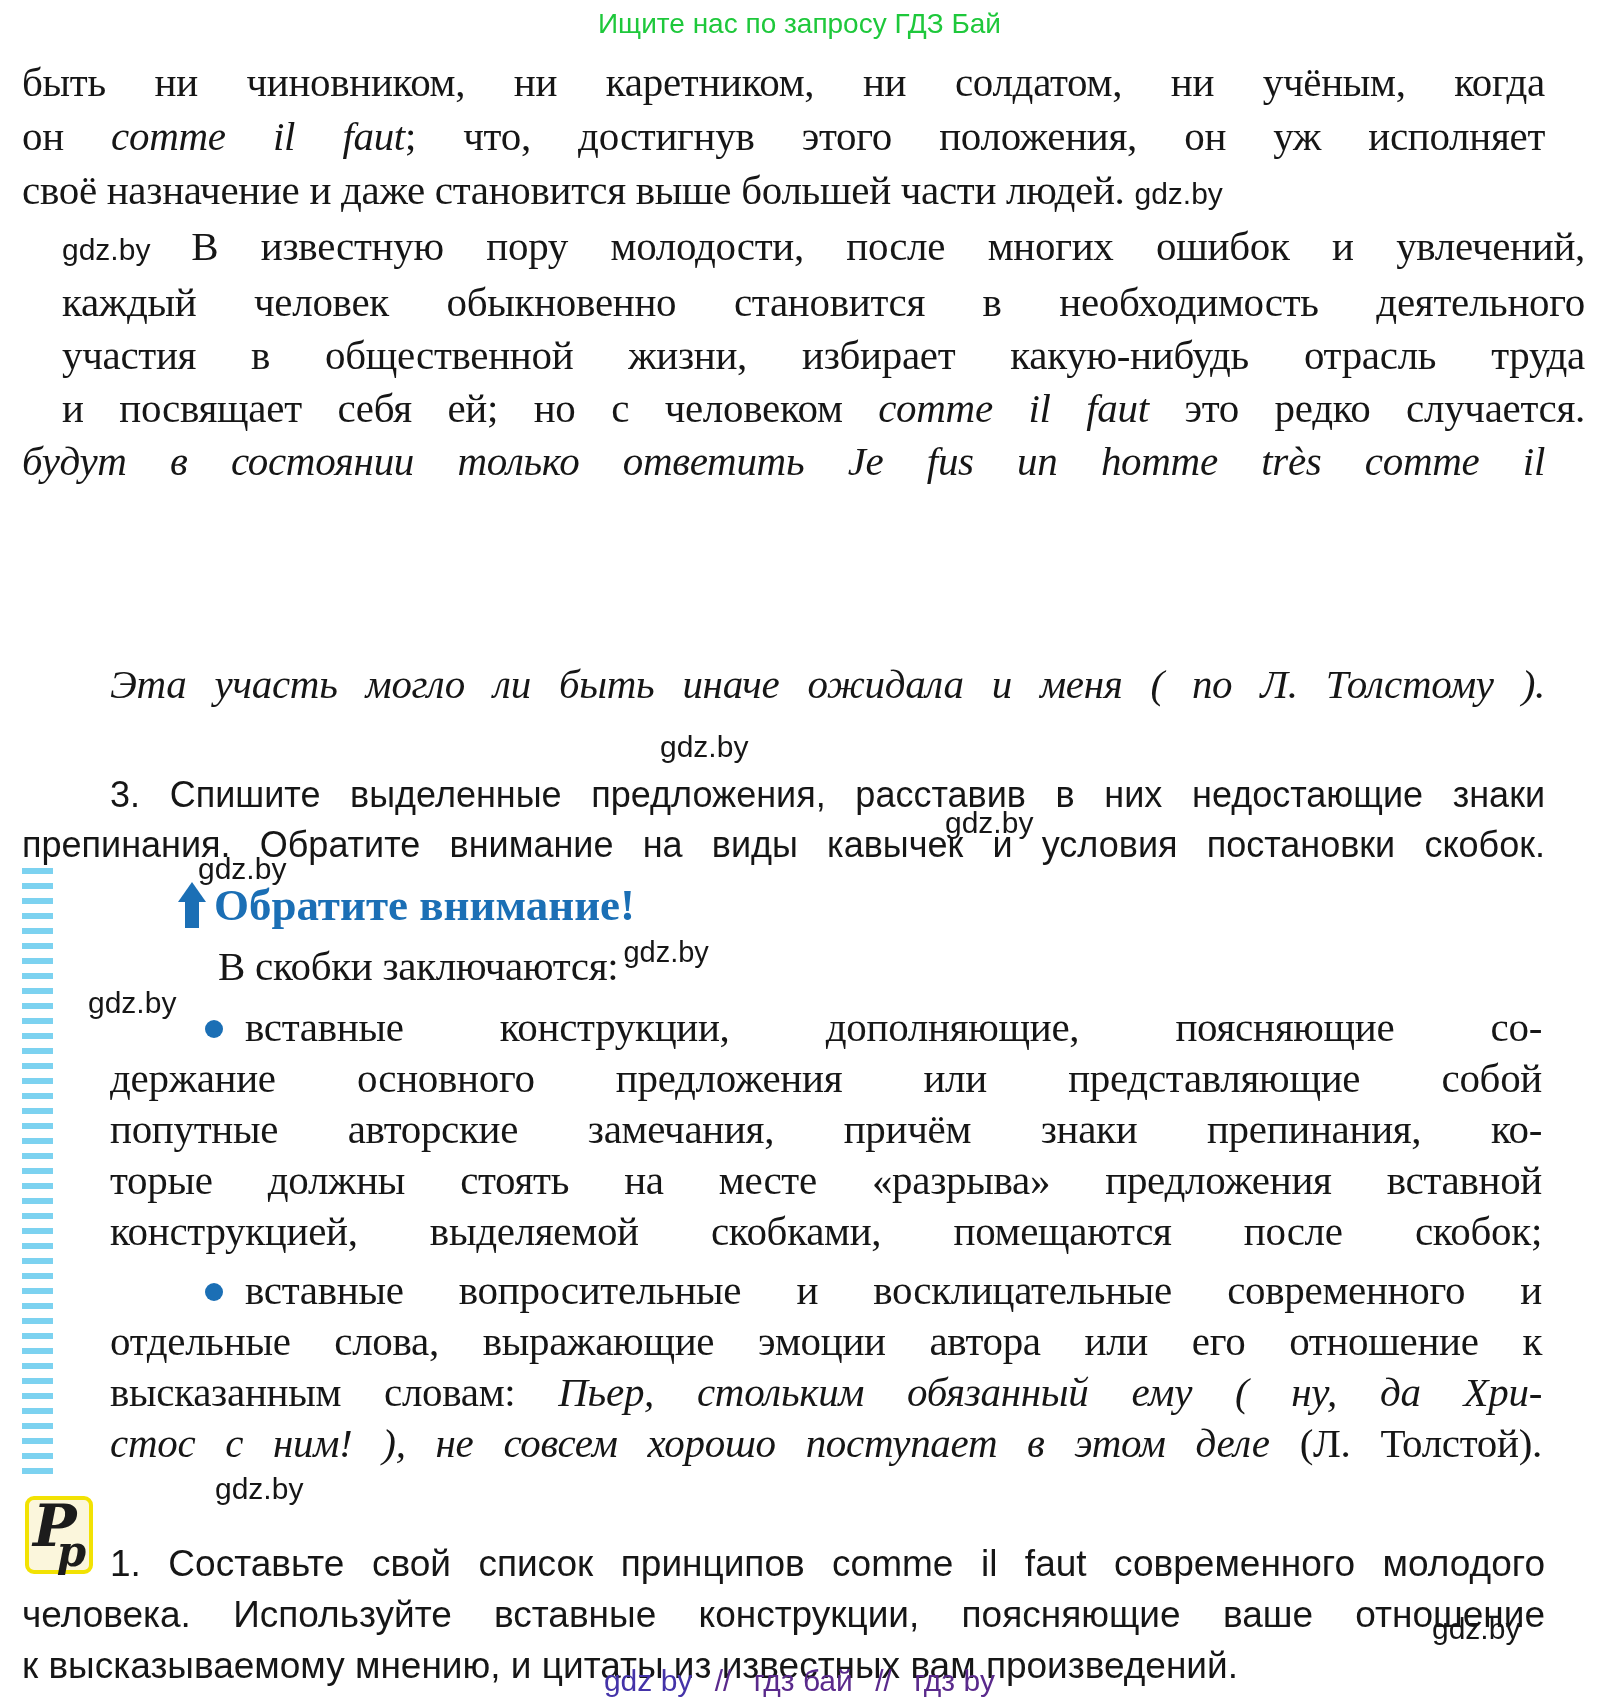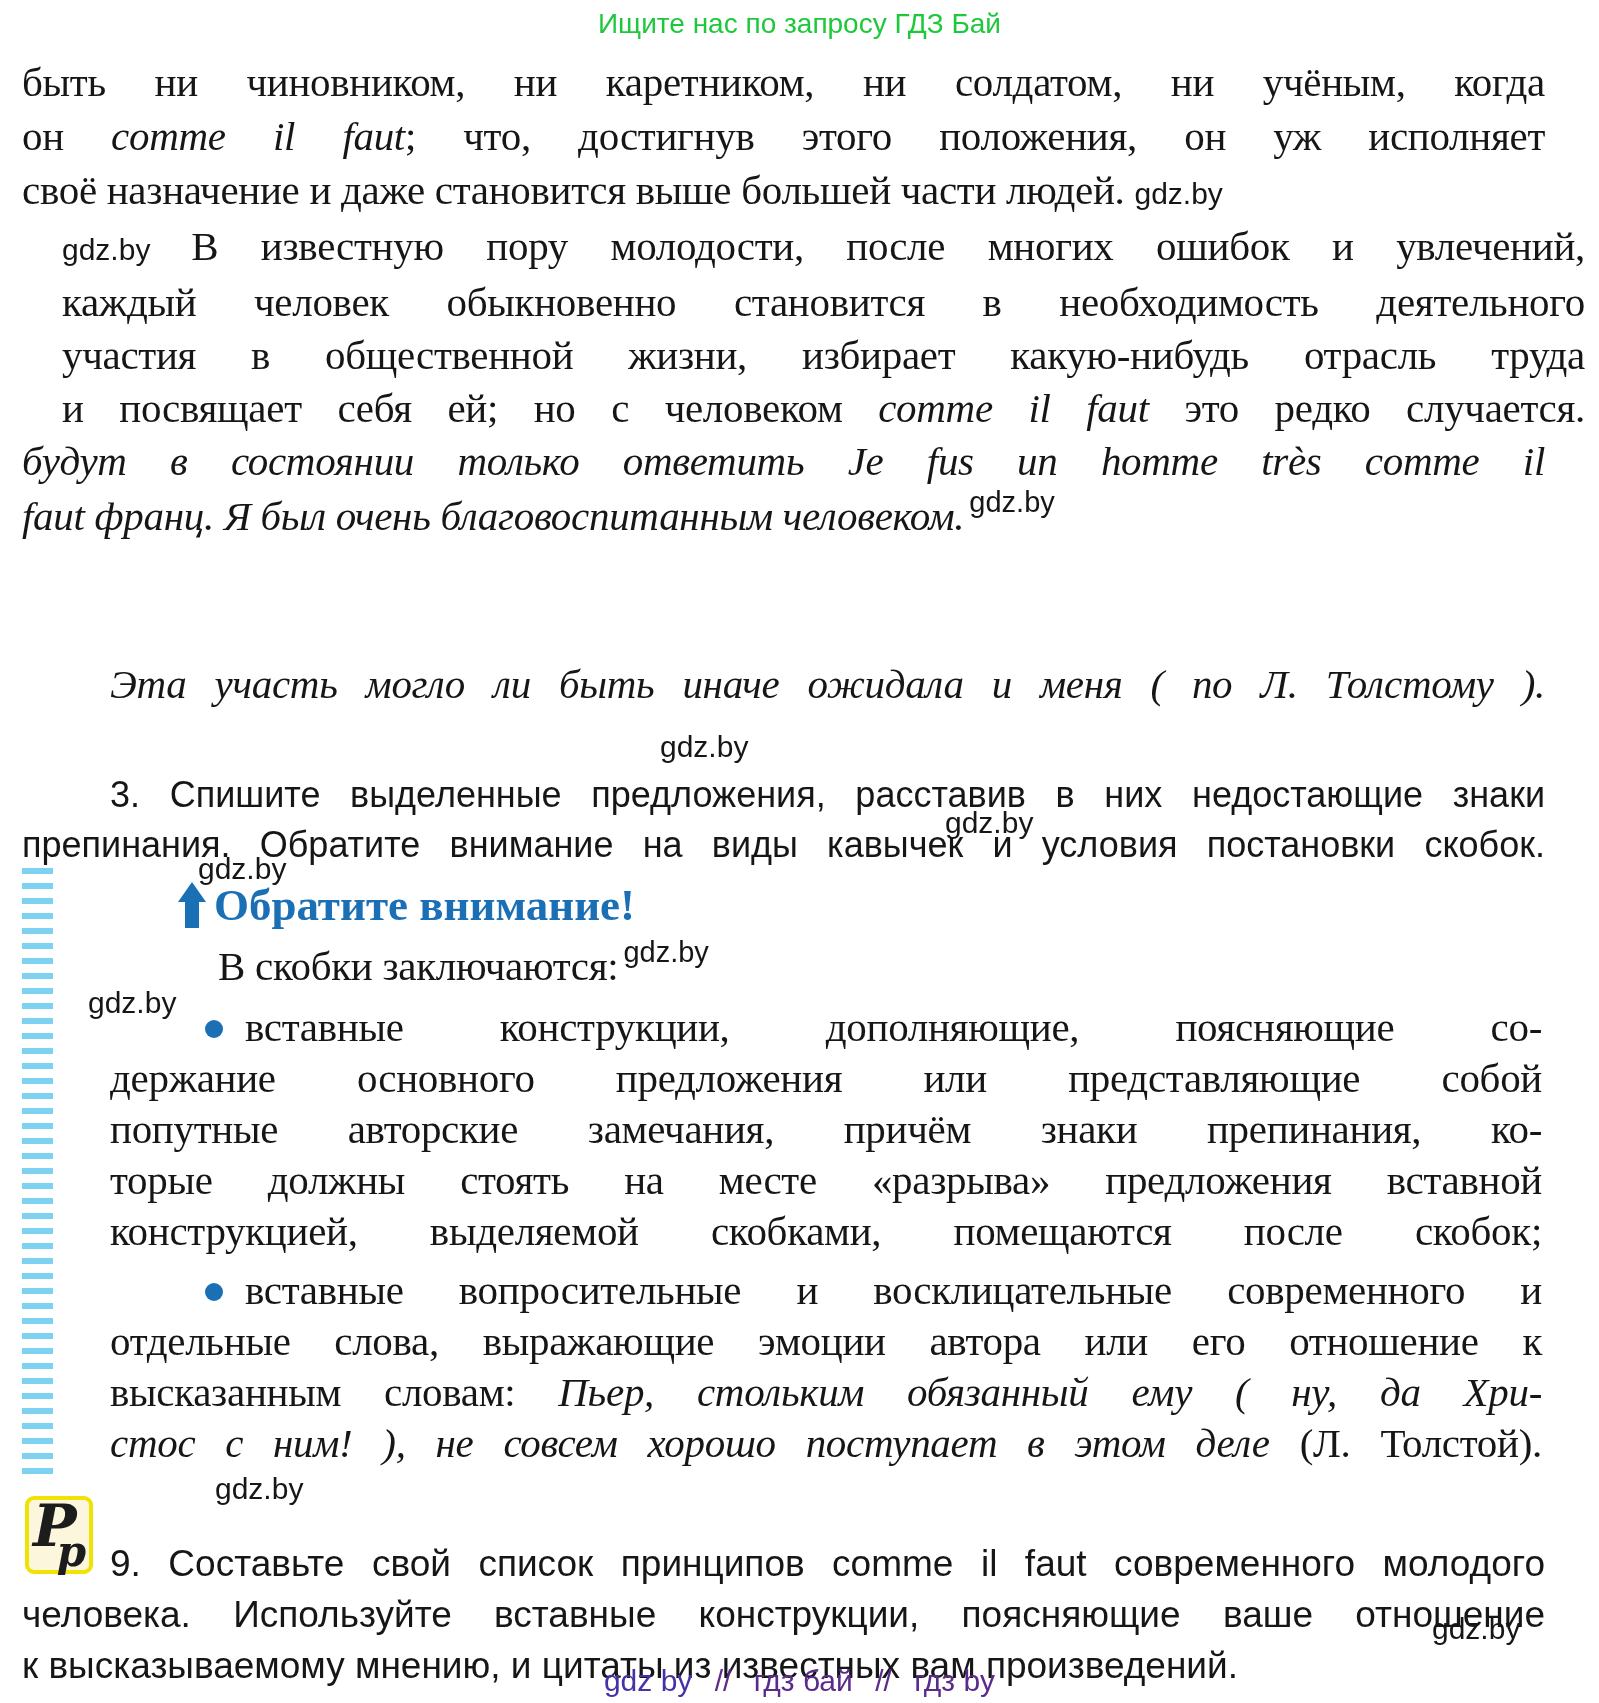--- a/index.html
+++ b/index.html
@@ -75,21 +75,20 @@
       <div class="line last"><span>своё назначение и даже становится выше большей части людей. </span><span class="run-wm">gdz.by</span></div>
     </div>
   <div class="tblock serif b-para2">
       <div class="line"><span class="run-wm">gdz.by </span><span>В известную пору молодости, после многих ошибок и увлечений,</span></div>
       <div class="line"><span>каждый человек обыкновенно становится в необходимость деятельного</span></div>
       <div class="line"><span>участия в общественной жизни, избирает какую-нибудь отрасль труда</span></div>
       <div class="line"><span>и посвящает себя ей; но с человеком </span><span class="run-italic">comme il faut</span><span> это редко случается.</span></div>
     </div>
   <div class="tblock serif b-para3">
       <div class="line"><span class="run-italic">будут в состоянии только ответить Je fus un homme très comme il</span></div>
-      <div class="line last"><span class="run-italic">faut франц. Я был очень благовоспитанным человеком.</span><span class="run-supwm">gdz.by</span></div>
     </div>
   <div class="tblock serif b-tolstoy">
       <div class="line indent"><span class="run-italic">Эта участь могло ли быть иначе ожидала и меня ( по Л. Толстому ).</span></div>
     </div>
 
   <span class="wm sans" style="left:660px;top:730px;">gdz.by</span>
 
   <div class="tblock sans b-ex3">
       <div class="line indent"><span>3. Спишите выделенные предложения, расставив в них недостающие знаки</span></div>
       <div class="line"><span>препинания. Обратите внимание на виды кавычек и условия постановки скобок.</span></div>
@@ -125,21 +124,21 @@
     </div>
 
   <span class="wm sans" style="left:215px;top:1472px;">gdz.by</span>
 
   <div class="rr-icon">
     <span class="rr-big">Р</span>
     <span class="rr-small">р</span>
   </div>
 
   <div class="tblock sans b-ex4">
-      <div class="line indent"><span>9. Составьте свой список принципов comme il faut современного молодого</span></div>
+      <div class="line indent"><span>1. Составьте свой список принципов comme il faut современного молодого</span></div>
       <div class="line"><span>человека. Используйте вставные конструкции, поясняющие ваше отношение</span></div>
       <div class="line last"><span>к высказываемому мнению, и цитаты из известных вам произведений.</span></div>
     </div>
 
   <span class="wm sans" style="left:1432px;top:1612px;">gdz.by</span>
 
   <div class="footer sans">
     <span class="f-blue">gdz by</span>
     <span class="fsep">//</span>
     <span class="f-purple">гдз бай</span>

